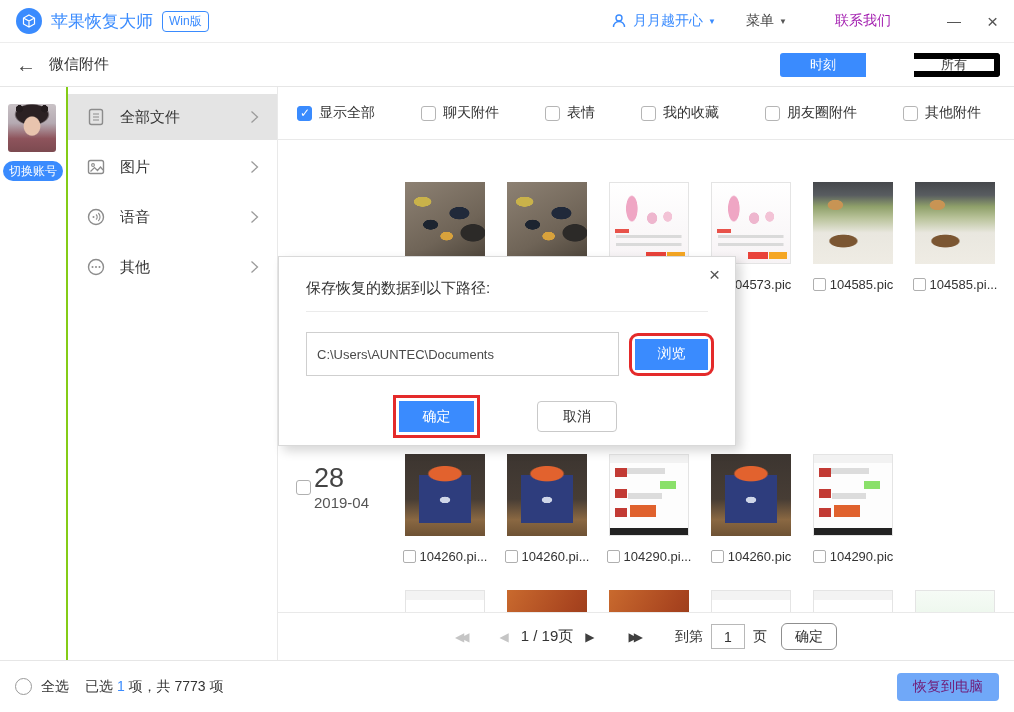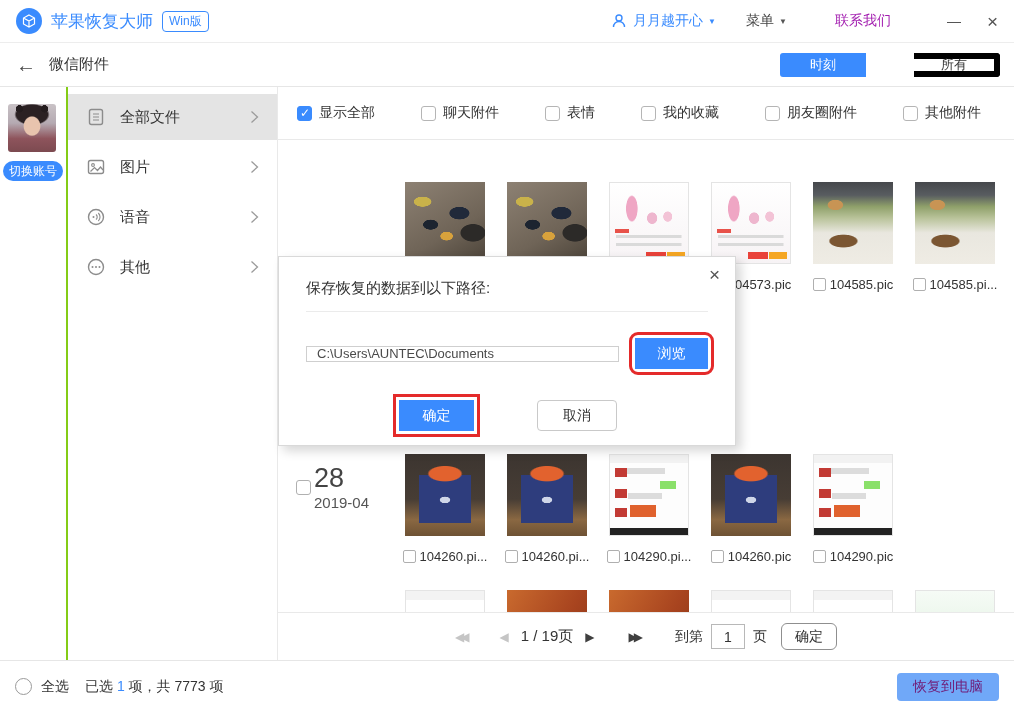--- a/index.html
+++ b/index.html
@@ -151,21 +151,21 @@
   .sel-info { font-size:14px; color:#333; margin-left:16px; }
   .sel-info .blue { color:#3a8bfe; }
   .recover-btn { margin-left:auto; width:102px; height:28px; background:#70a8f8; border:none; border-radius:4px; color:#701a75; font-size:14px; }
 
   
   .dialog { position:absolute; left:278px; top:256px; width:458px; height:190px; background:#fff; border:1px solid #d9d9d9; box-shadow:5px 5px 10px rgba(0,0,0,.16); z-index:20; }
   .dialog-close { position:absolute; top:8px; right:15px; font-size:19px; color:#555; line-height:1; }
   .dialog-title { margin:22px 0 10px 27px; font-size:15px; color:#333; }
   .dialog-divider { margin:13px 27px 0 27px; border-top:1px solid #ebebeb; }
   .dialog-row { display:flex; align-items:center; margin:20px 0 0 27px; }
-  .dialog-input { width:313px; height:16px; border:1px solid #cfcfcf; padding:0 10px; font-size:13px; color:#4a4a4a; }
+  .dialog-input { width:313px; height:44px; border:1px solid #cfcfcf; padding:0 10px; font-size:13px; color:#4a4a4a; }
   .anno { border:3px solid #e42a2a; padding:3px; display:inline-block; line-height:0; }
   .anno-browse { margin-left:10px;border-radius:9px; }
   .btn-blue { background:#3a8bfe; color:#fff; border:none; font-size:14px; }
   .browse-btn { width:73px; height:31px; }
   .ok-btn { width:75px; height:31px; }
   .dialog-btnrow { display:flex; align-items:center; margin-top:19px; margin-left:114px; }
   .cancel-btn { width:80px; height:31px; background:#fff; border:1px solid #c9c9c9; border-radius:4px; color:#333; font-size:14px; margin-left:57px; }
 </style>
 </head>
 <body>

